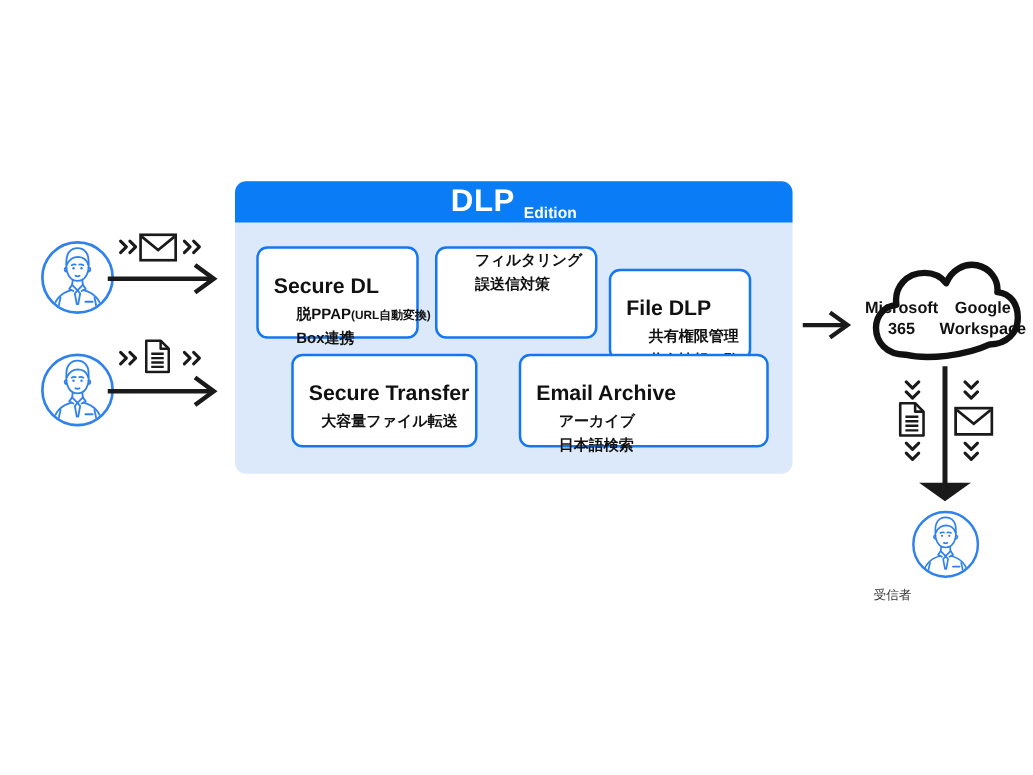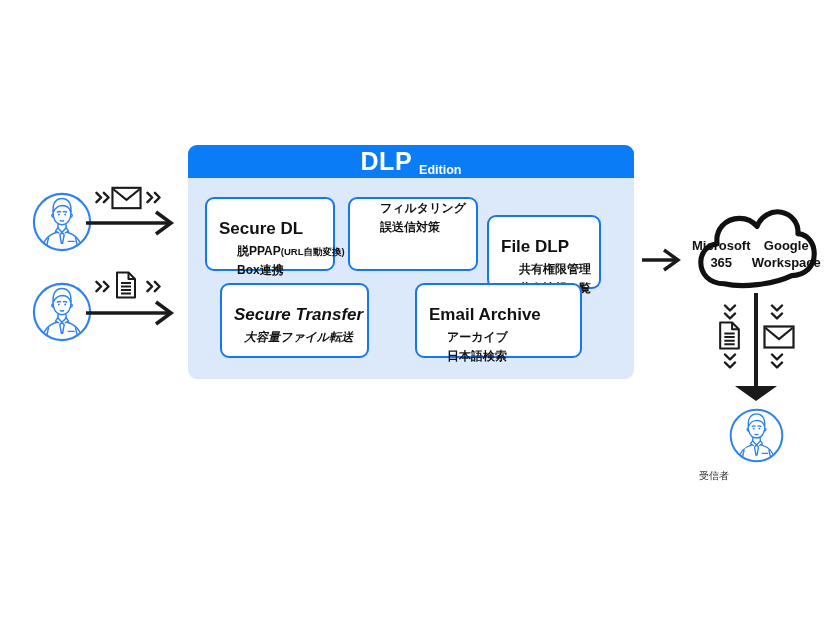--- a/index.html
+++ b/index.html
@@ -24,22 +24,22 @@
   .fbox{position:absolute;background:#fff;border:2px solid var(--box_border);border-radius:9px;box-sizing:border-box;}
   .fbox-title{font-size:17px;font-weight:700;color:#111;padding:20px 0 3px 12px;white-space:nowrap;}
   .fbox-items{padding-left:30px;}
   .box4 .fbox-items{padding-left:22px;}
   .fbox-item{font-size:12px;font-weight:700;color:#111;line-height:1.55;white-space:nowrap;}
   .note{font-size:9.5px;}
 
   .box1{left:17px;top:52px;width:130px;height:74px;}
   .box2{left:160px;top:52px;width:130px;height:74px;}
   .box3{left:299px;top:70px;width:114px;height:74px;}
-  .box4{left:32px;top:138px;width:149px;height:75px;font-style:italic;}
-  .box5{left:227px;top:138px;width:167px;height:75px;}
+  .box4{left:45px;top:138px;width:149px;height:75px;}
+  .box5{left:227px;top:138px;width:200px;height:75px;}
 
   
   .cloud-label{position:absolute;inset:0;display:flex;flex-direction:row;align-items:center;justify-content:center;
     padding-top:12px;font-size:13px;font-weight:700;color:#111;line-height:1.3;text-align:center;}
 
   
   #vline{left:754px;top:293px;width:4px;height:95px;background:var(--ink);}
 
   #receiver-label{left:699px;top:469px;width:114px;text-align:left;font-size:10px;font-weight:500;color:#333;}
 

